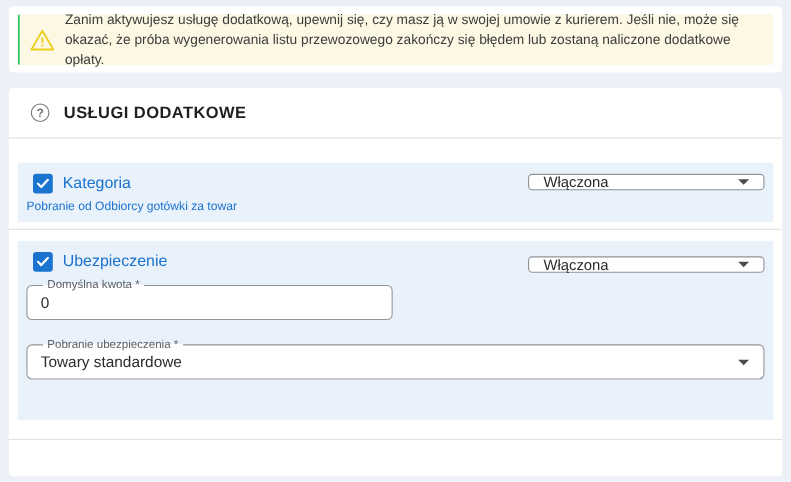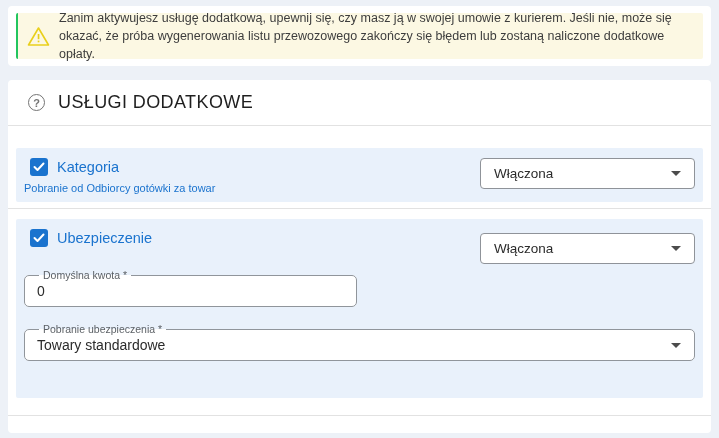--- a/index.html
+++ b/index.html
@@ -33,21 +33,21 @@
   }
   .card-header {
     height: 45px; display: flex; align-items: center; gap: 13px; padding: 0 20px;
   }
   .help-icon {
     width: 17px; height: 17px; border: 1.5px solid #747474; border-radius: 50%;
     color: #747474; font-size: 11px; font-weight: 700;
     display: flex; align-items: center; justify-content: center; flex: 0 0 auto;
   }
   .card-title {
-    font-size: 18px; font-weight: 400; color: #1f1f1f; letter-spacing: 0.4px;
+    font-size: 15px; font-weight: 700; color: #1f1f1f; letter-spacing: 0.4px;
   }
   .divider { height: 1px; background: #e2e2e2; }
 
   
   .section-blue {
     margin: 0 8px; background: #e9f1fb; border-radius: 2px; padding: 8px;
   }
   .section-pobranie { margin-top: 22px; }
   .section-ubezpieczenie { margin-top: 10px; padding-bottom: 37px; }
   .section-top-row {
@@ -58,21 +58,21 @@
     cursor: default;
   }
   .checkbox {
     width: 18px; height: 18px; background: #1a73ce; border-radius: 3px;
     display: flex; align-items: center; justify-content: center; flex: 0 0 auto;
   }
   .service-label { font-size: 14.5px; color: #1a73ce; }
   .service-desc { font-size: 11px; color: #1a73ce; margin-top: 6px; }
 
   .select-box {
-    width: 215px; height: 31px; background: #ffffff;
+    width: 215px; height: 15px; background: #ffffff;
     border: 1px solid #8f9399; border-radius: 4px;
     display: flex; align-items: center; justify-content: space-between;
     padding: 0 13px; font-size: 13.5px; color: #2b2b2b; margin-top: 2px;
     flex: 0 0 auto;
   }
   .select-box.ub { margin-top: 6px; }
   .caret {
     width: 0; height: 0;
     border-left: 5px solid transparent; border-right: 5px solid transparent;
     border-top: 5px solid #4c4c4c; flex: 0 0 auto;

